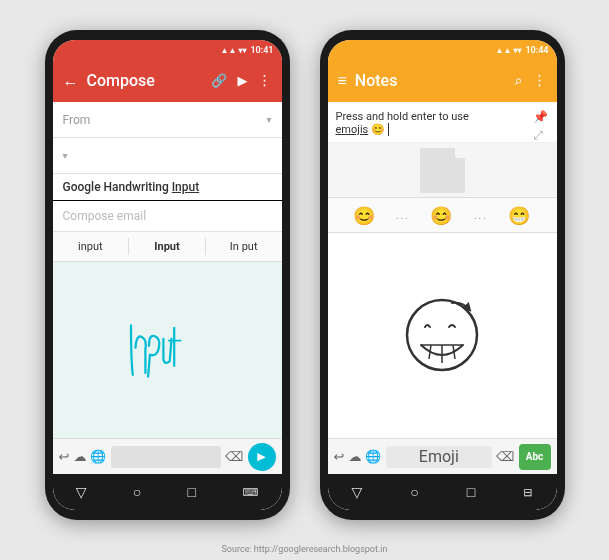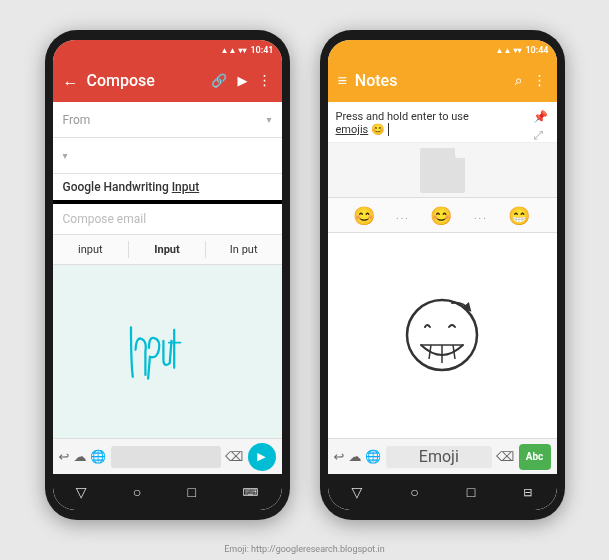--- a/index.html
+++ b/index.html
@@ -83,21 +83,21 @@
       font-size: 12px;
       color: #999;
     }
     .field-row .field-label { flex: 1; }
     .chevron { font-size: 10px; color: #aaa; }
     .handwriting-label {
       padding: 6px 10px;
       font-size: 12px;
       color: #333;
       font-weight: 500;
-      border-bottom: 4px solid #000000;
+      border-bottom: 1px solid #000000;
     }
     .handwriting-label span.underline { text-decoration: underline; }
     .compose-placeholder {
       padding: 8px 10px;
       font-size: 12px;
       color: #bbb;
       border-bottom: 1px solid #e0e0e0;
     }
     
     .suggestion-bar {
@@ -443,14 +443,14 @@
 
       <div class="nav-bar">
         <span class="nav-icon">▽</span>
         <span class="nav-icon">○</span>
         <span class="nav-icon">□</span>
         <span class="nav-icon" style="font-size:11px;">⊟</span>
       </div>
     </div>
   </div>
 
-  <div class="source-text">Emoji: http://googleresearch.blogspot.in</div>
+  <div class="source-text">Source: http://googleresearch.blogspot.in</div>
 </div>
 
 </body></html>

